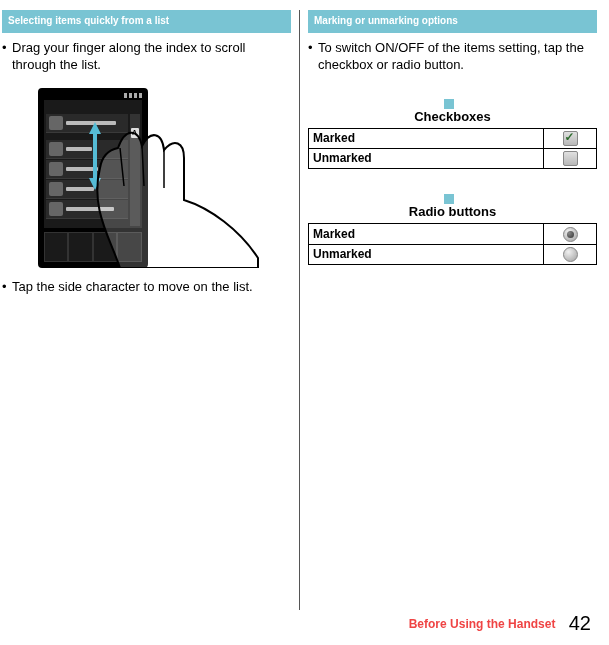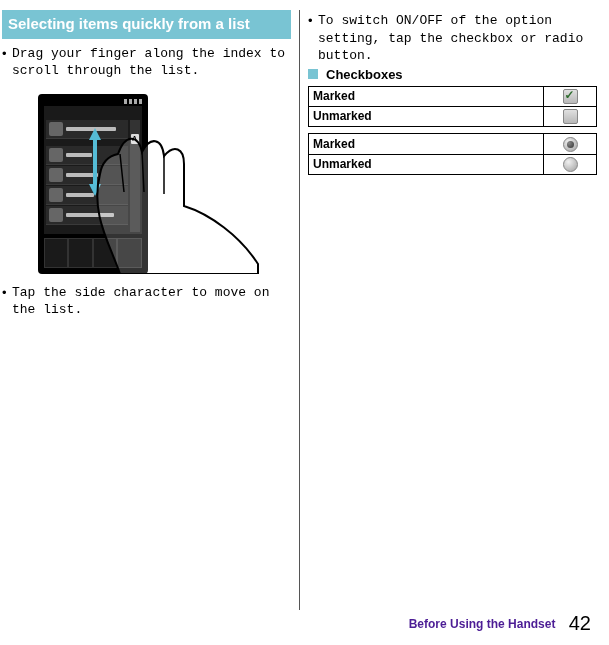--- a/index.html
+++ b/index.html
@@ -28,47 +28,47 @@
   .col-right { padding-left: 8px; }
   .divider {
     width: 1px;
     background: #555;
     margin: 0;
   }
   .heading {
     background: #79c4d3;
     color: #fff;
     font-weight: bold;
-    font-size: 15px;
+    font-size: 10px;
     padding: 5px 6px;
     line-height: 1.25;
     margin-bottom: 6px;
   }
   p {
     margin: 0 0 4px 0;
     line-height: 1.35;
   }
   .bullet {
     display: flex;
     margin: 2px 0;
     line-height: 1.35;
   }
   .bullet .dot {
     width: 10px;
     flex-shrink: 0;
   }
   .bullet .txt {
     flex: 1;
-    font-family: Liberation Mono, monospace;
   }
   .sub-heading {
     display: flex;
     align-items: center;
     font-weight: bold;
-    margin: 2px 0 4px 0;
+    margin: 25px 0 4px 0;
+    flex-direction: column;
   }
   .sq {
     width: 10px;
     height: 10px;
     background: #79c4d3;
     margin-right: 8px;
   }
   table.states {
     width: 100%;
     border-collapse: collapse;
@@ -236,21 +236,21 @@
     width: 180px;
   }
 
   .footer {
     position: absolute;
     bottom: 10px;
     right: 18px;
     font-size: 12px;
   }
   .footer .section {
-    color: #4c1d95;
+    color: #ef4444;
     font-weight: bold;
     margin-right: 10px;
   }
   .footer .pnum {
     font-size: 20px;
     color: #000;
     vertical-align: -2px;
   }
 </style>
 </head>
@@ -332,42 +332,47 @@
 
     <div class="bullet">
       <span class="dot">•</span>
       <span class="txt">Tap the side character to move on the list.</span>
     </div>
   </div>
 
   <div class="divider"></div>
 
   <div class="col col-right">
+    <div class="heading">Marking or unmarking options</div>
     <div class="bullet">
       <span class="dot">•</span>
-      <span class="txt">To switch ON/OFF of the option setting, tap the checkbox or radio button.</span>
+      <span class="txt">To switch ON/OFF of the items setting, tap the checkbox or radio button.</span>
     </div>
 
     <div class="sub-heading">
       <span class="sq"></span>
       <span>Checkboxes</span>
     </div>
     <table class="states">
       <tbody>
           <tr>
         <td class="label">Marked</td>
         <td class="icon-cell"><span class="cb marked"></span></td>
       </tr>
       <tr>
         <td class="label">Unmarked</td>
         <td class="icon-cell"><span class="cb"></span></td>
       </tr>
     </tbody>
       </table>
 
+    <div class="sub-heading">
+      <span class="sq"></span>
+      <span>Radio buttons</span>
+    </div>
     <table class="states">
       <tbody>
           <tr>
         <td class="label">Marked</td>
         <td class="icon-cell"><span class="rb marked"></span></td>
       </tr>
       <tr>
         <td class="label">Unmarked</td>
         <td class="icon-cell"><span class="rb"></span></td>
       </tr>

